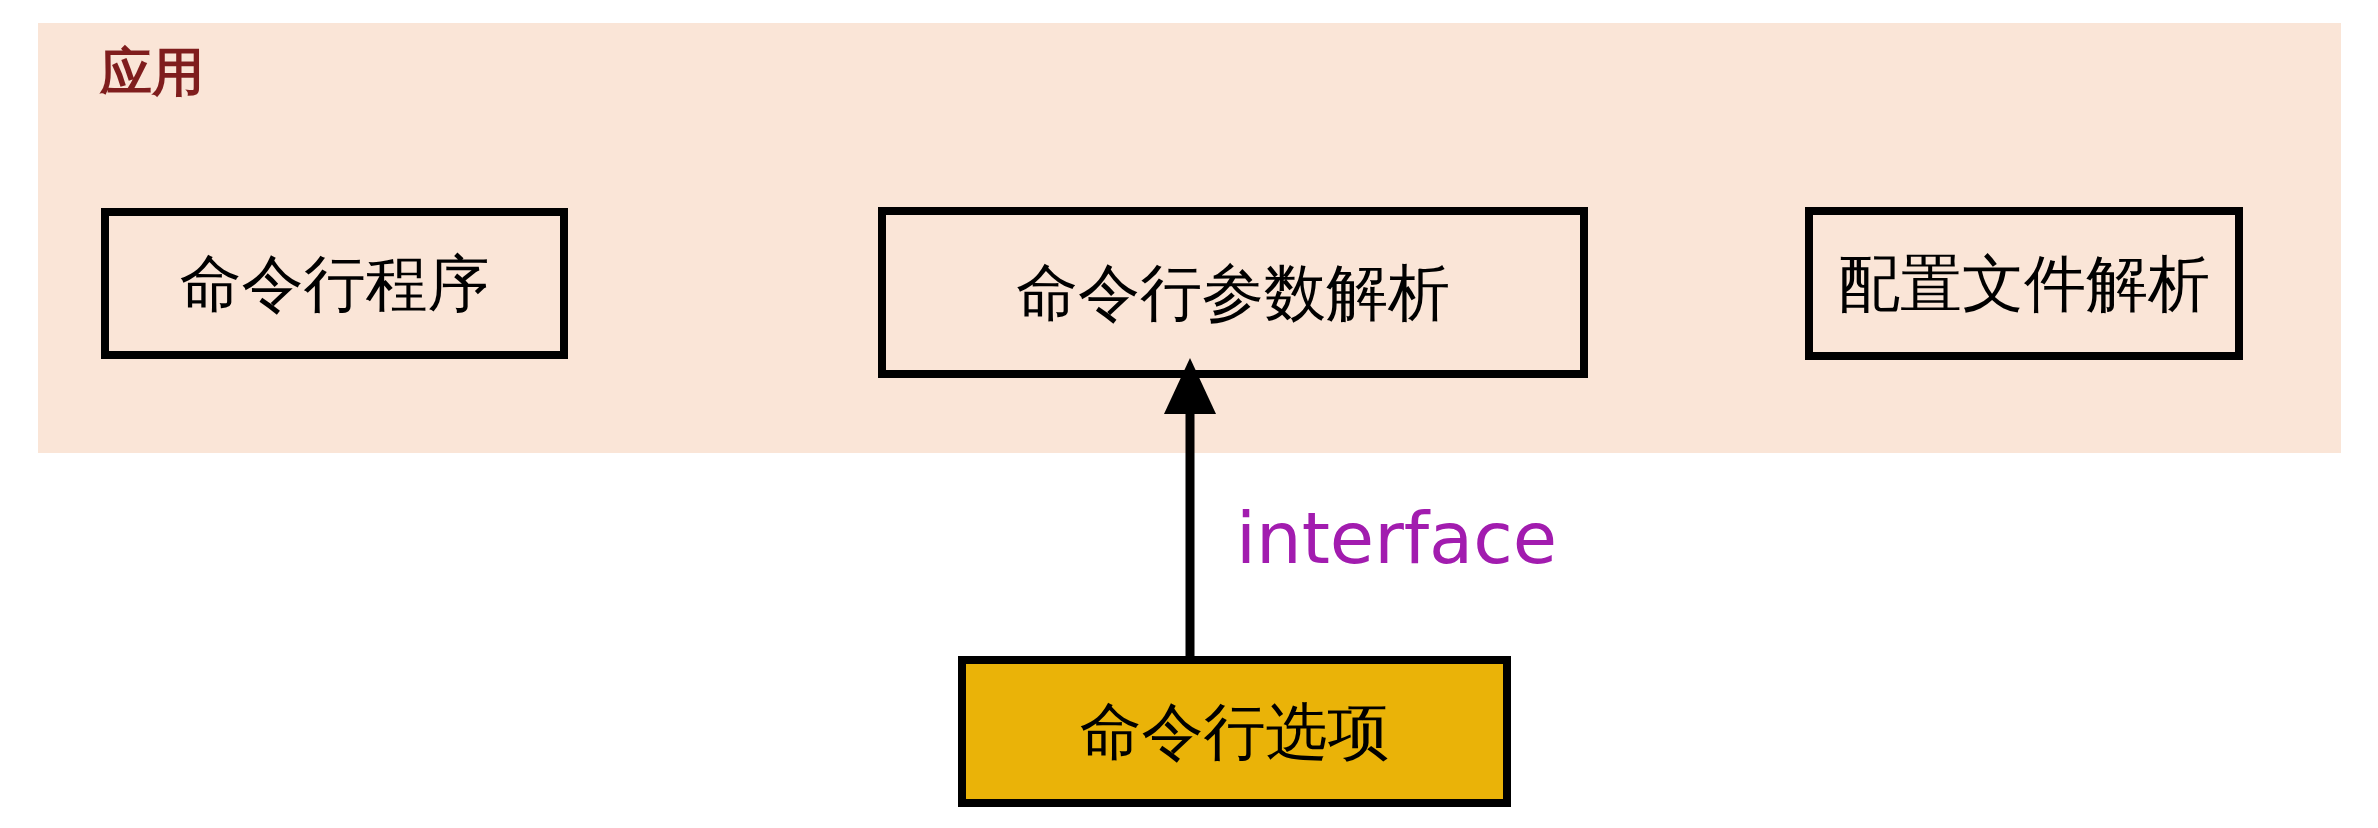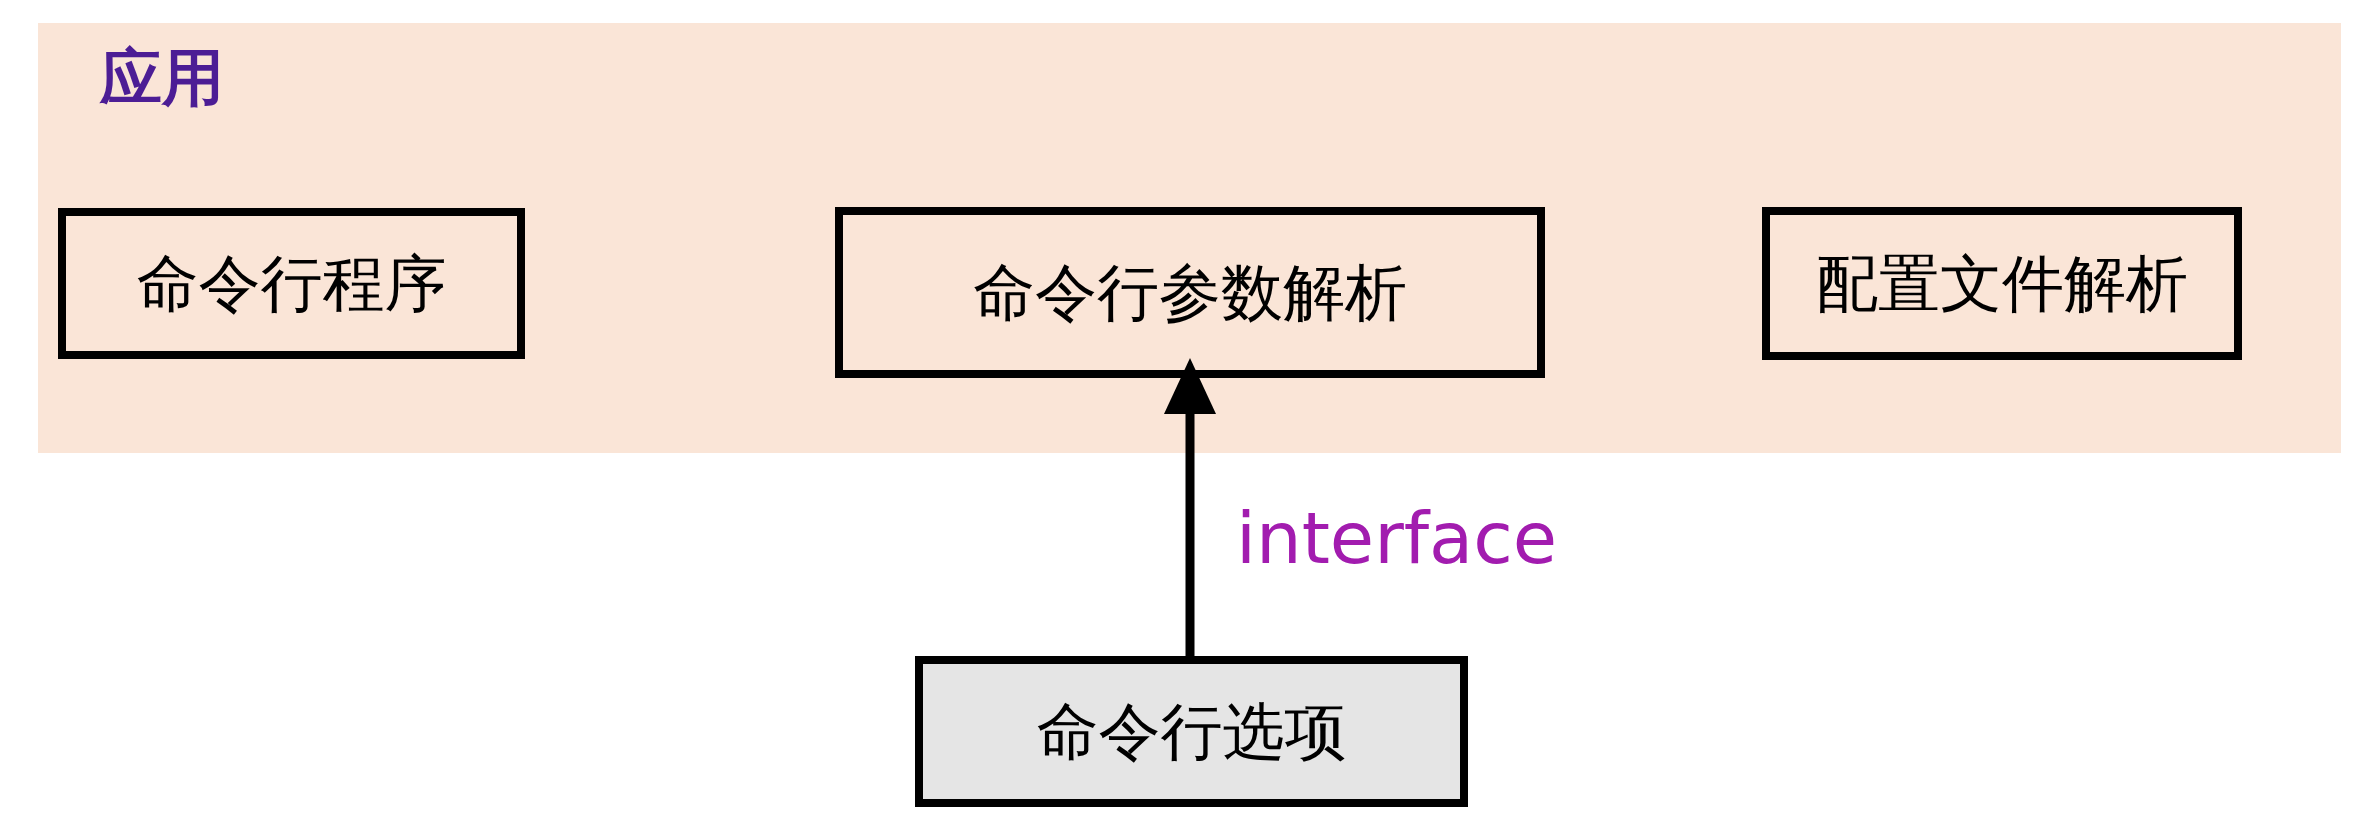--- a/index.html
+++ b/index.html
@@ -24,51 +24,52 @@
     top: 23px;
     width: 2303px;
     height: 430px;
     background: #fae5d7;
     box-sizing: border-box;
   }
   .panel-title {
     position: absolute;
     left: 62px;
     top: 22px;
-    font-size: 62px;
+    font-size: 52px;
     font-weight: bold;
     line-height: 1.05;
-    color: #4c1d95;
+    color: #7f1d1d;
     white-space: nowrap;
     letter-spacing: 0px;
   }
   
   .node {
     position: absolute;
     box-sizing: border-box;
     border: 8px solid #000000;
     display: flex;
     align-items: center;
     justify-content: center;
     color: #000000;
     font-size: 62px;
     line-height: 1;
     white-space: nowrap;
+    margin-left: 43px;
   }
   .node-transparent { background: transparent; }
-  .node-white { background: #e5e5e5; }
+  .node-white { background: #eab308; }
 
   #node-cli-program {
     left: 58px;  top: 208px;  width: 467px;  height: 151px;
   }
   #node-cli-arg-parse {
     left: 835px; top: 207px;  width: 710px;  height: 171px;
   }
   #node-config-file-parse {
-    left: 1762px; top: 207px; width: 480px;  height: 153px;
+    left: 1762px; top: 207px; width: 438px;  height: 153px;
   }
   #node-cli-option {
     left: 915px; top: 656px;  width: 553px;  height: 151px;
   }
 
   
   .connector {
     position: absolute;
     left: 0; top: 0;
     width: 2378px;

